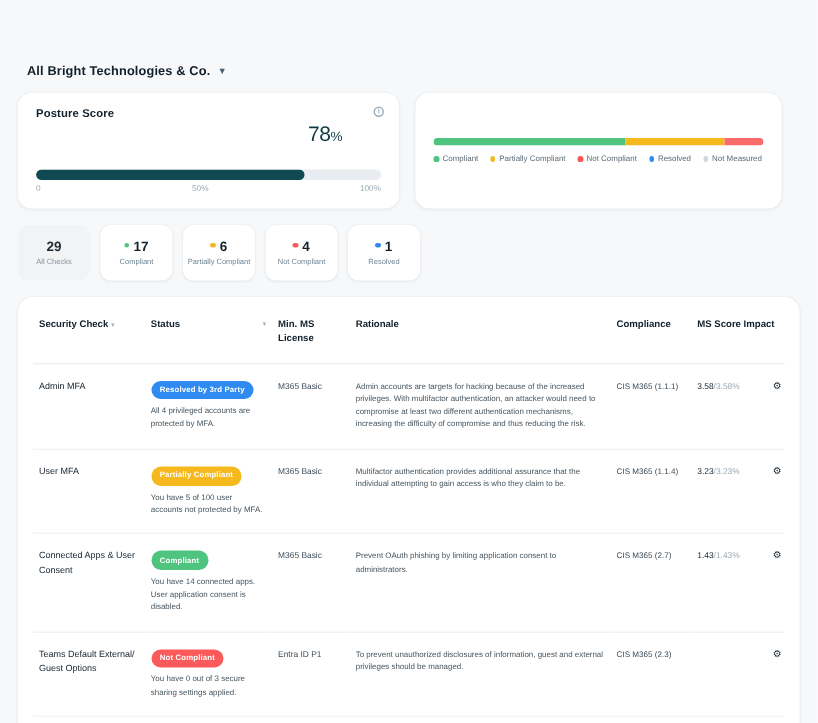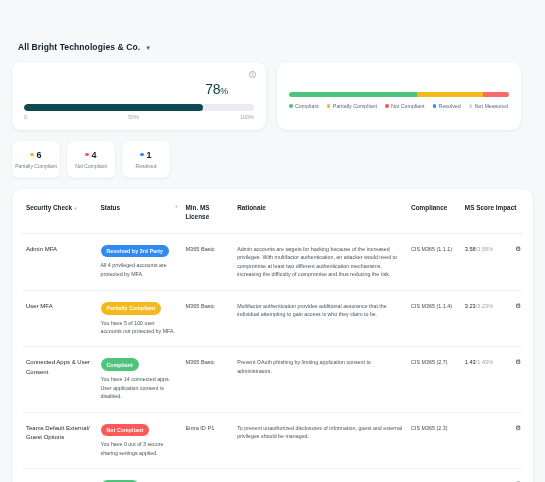--- a/index.html
+++ b/index.html
@@ -114,20 +114,21 @@
 <div class="page">
 
   <div class="org-bar">
     <span class="org-name">All Bright Technologies &amp; Co.</span>
     <span class="caret">▼</span>
   </div>
 
   <div class="cards-row">
 
     <div class="card posture">
+      <div class="card-title">Posture Score</div>
       <div class="info-dot">i</div>
       <div class="score-val">
         <span>78</span><span class="pct">%</span>
       </div>
       <div class="bar-wrap">
         <div class="bar-fill" id="posture-fill" style="width: 78%; background: rgb(15, 74, 82);"></div>
       </div>
       <div class="bar-ticks">
         <span>0</span>
         <span>50%</span>
@@ -161,20 +162,33 @@
           <div class="legend-item">
             <span class="dot" style="background: rgb(207, 214, 220);"></span>
             <span class="lbl">Not Measured</span>
           </div>
         </div>
     </div>
 
   </div>
 
   <div class="stats" id="stats-row">
+      <div class="stat all">
+        <div class="stat-top">
+          <span class="stat-num">29</span>
+        </div>
+        <div class="stat-lbl">All Checks</div>
+      </div>
+      <div class="stat">
+        <div class="stat-top">
+          <span class="dot" style="background: rgb(79, 196, 126);"></span>
+          <span class="stat-num">17</span>
+        </div>
+        <div class="stat-lbl">Compliant</div>
+      </div>
       <div class="stat">
         <div class="stat-top">
           <span class="dot" style="background: rgb(245, 185, 30);"></span>
           <span class="stat-num">6</span>
         </div>
         <div class="stat-lbl">Partially Compliant</div>
       </div>
       <div class="stat">
         <div class="stat-top">
           <span class="dot" style="background: rgb(250, 90, 90);"></span>

